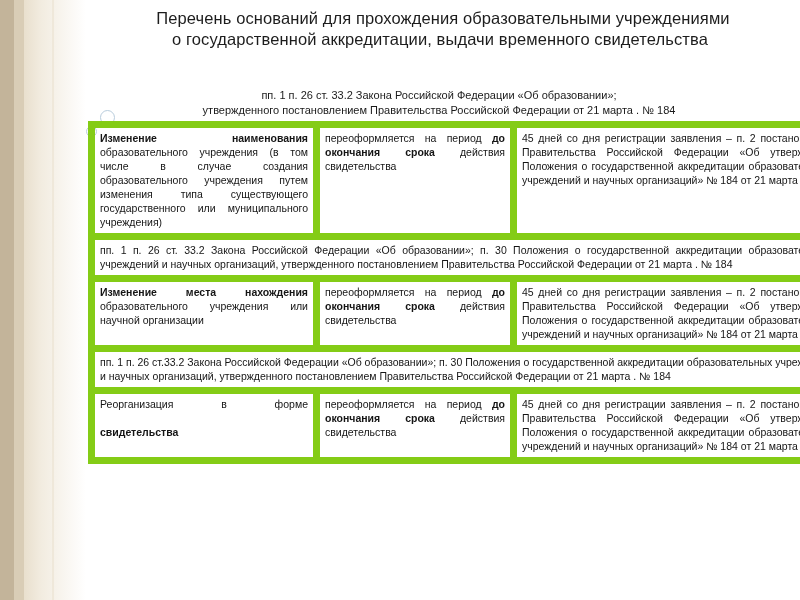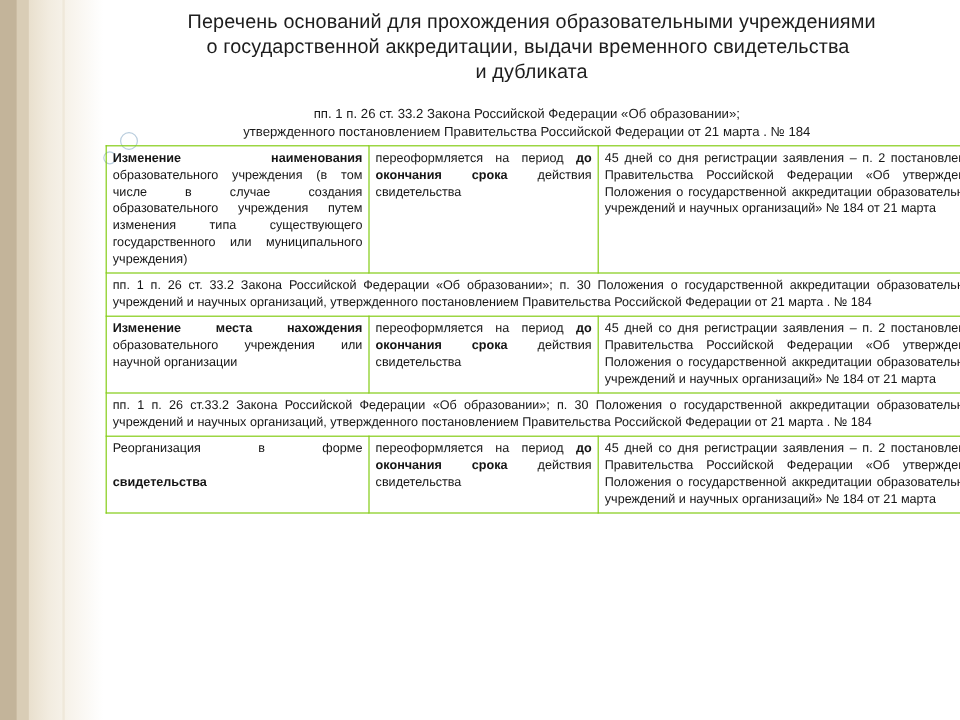--- a/index.html
+++ b/index.html
@@ -81,21 +81,21 @@
     padding: 0 4px 4px 6px;
   }
   .lead .c { text-align: center; display: block; }
 
   table.grid {
     border-collapse: collapse;
     width: 700px;
     table-layout: fixed;
   }
   table.grid td {
-    border: 1px solid #84cc16;
+    border: 7px solid #84cc16;
     vertical-align: top;
     padding: 3px 5px 4px 5px;
     font-size: 10.5px;
     line-height: 14px;
     color: #151515;
     text-align: justify;
     text-justify: inter-word;
   }
   td.col1 { width: 208px; }
   td.col2 { width: 180px; }
@@ -119,21 +119,20 @@
   <div class="band1"></div>
   <div class="band2"></div>
   <div class="band3"></div>
 </div>
 <div class="deco-circle c1"></div>
 <div class="deco-circle c2"></div>
 
 <div class="title-block">
   <div class="title-line l1">Перечень оснований для прохождения образовательными учреждениями</div>
   <div class="title-line l3">о государственной аккредитации, выдачи временного свидетельства</div>
-  <div class="title-line l4">и дубликата</div>
 </div>
 
 <div class="doc">
 
   <div class="lead">
     <span class="c">пп. 1 п. 26 ст. 33.2  Закона Российской Федерации «Об образовании»;</span>
     <span class="c">утвержденного постановлением Правительства Российской Федерации от 21 марта . № 184</span>
   </div>
 
   <table class="grid">

